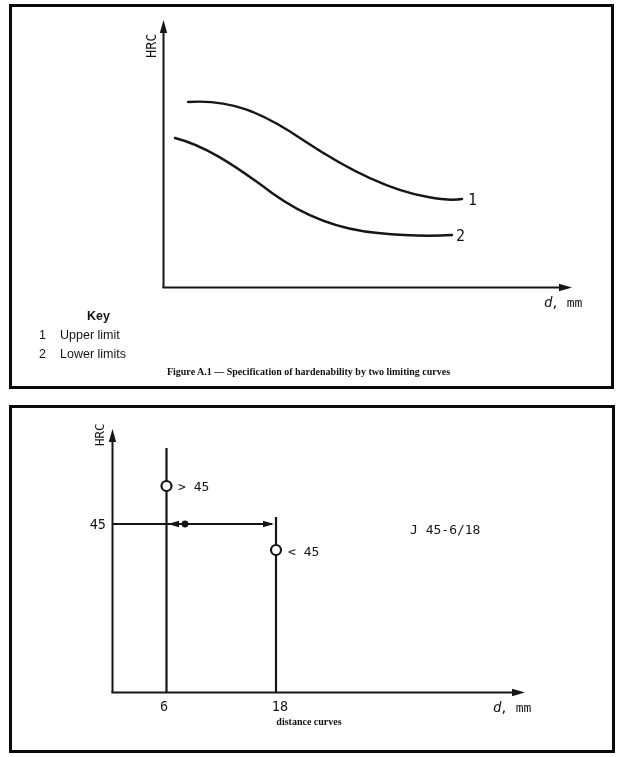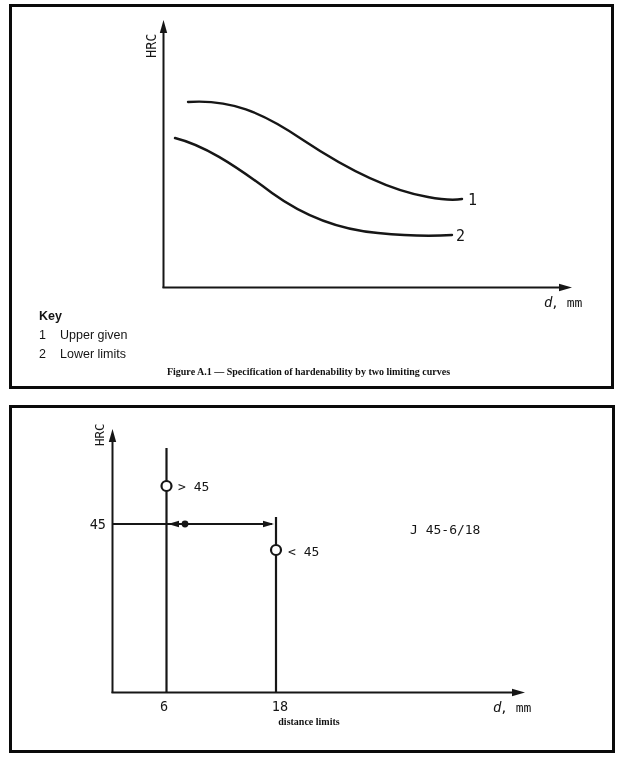--- a/index.html
+++ b/index.html
@@ -13,21 +13,21 @@
   svg{position:absolute;left:0;top:0;}
   .tech{font-family:"DejaVu Sans Mono",monospace;fill:#161616;}
   .caption{
     position:absolute;text-align:center;
     font-family:Liberation Serif, serif;
     font-weight:bold;font-size:10px;line-height:16px;color:#101010;
   }
   #caption-a1{left:9px;top:364px;width:599px;}
   #caption-a2{left:9px;top:714px;width:600px;}
   .key{position:absolute;left:39px;top:309px;font-size:12.5px;color:#141414;}
-  .key .key-title{font-weight:bold;margin-bottom:5px;}
+  .key .key-title{font-weight:bold;margin-bottom:5px;margin-left:48px;}
   .key-row{display:flex;margin-bottom:5px;}
   .key-num{width:21px;}
 </style>
 </head>
 <body>
 
 <div id="page">
 
   <div id="box1" class="figbox"></div>
   <div id="box2" class="figbox"></div>
@@ -85,26 +85,26 @@
       <text class="tech" x="280" y="711" font-size="13.5" text-anchor="middle">18</text>
       <text class="tech" x="493" y="712" font-size="14" font-style="italic">d</text>
       <text class="tech" x="500" y="712" font-size="13">, mm</text>
     </g>
   </svg>
 
   <div class="key">
     <div class="key-title">Key</div>
     <div class="key-row">
       <span class="key-num">1</span>
-      <span>Upper given</span>
+      <span>Upper limit</span>
     </div>
     <div class="key-row">
       <span class="key-num">2</span>
       <span>Lower limits</span>
     </div>
   </div>
 
   <div id="caption-a1" class="caption">Figure A.1 — Specification of hardenability by two limiting curves</div>
   <div id="caption-a2" class="caption">
-    <div>distance limits</div>
+    <div>distance curves</div>
   </div>
 
 </div>
 
 </body></html>

